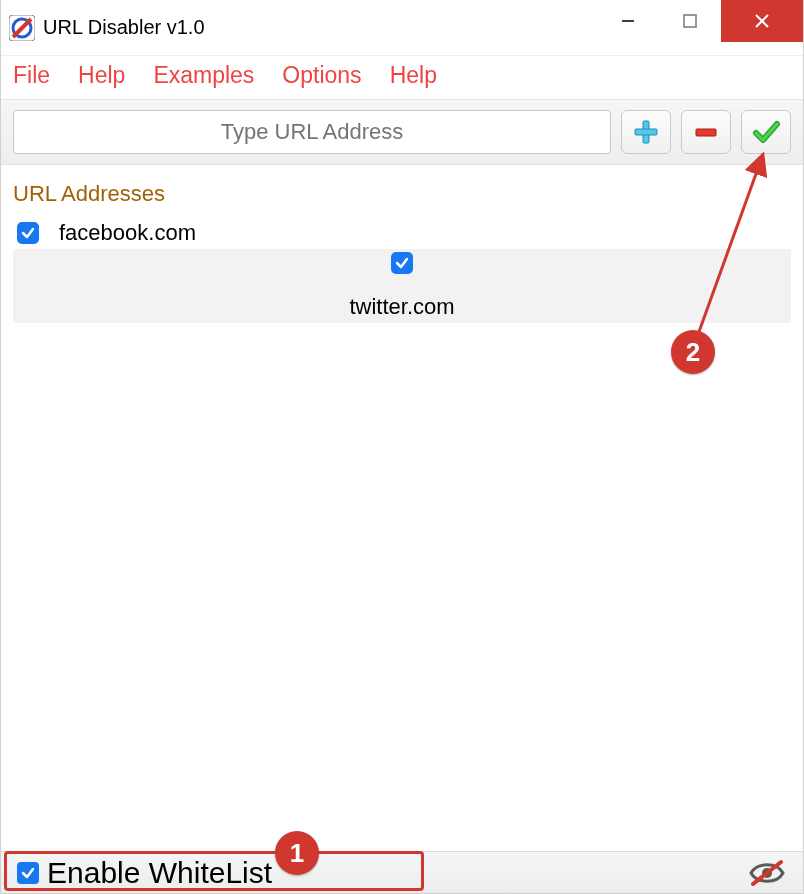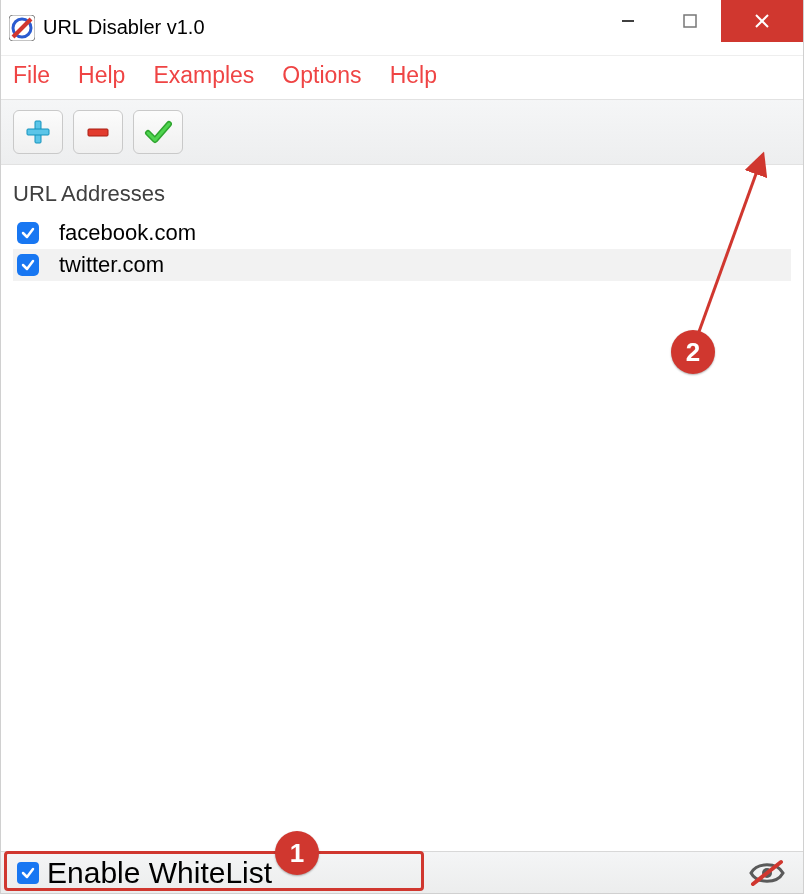--- a/index.html
+++ b/index.html
@@ -98,32 +98,33 @@
     align-items: center;
     justify-content: center;
   }
 
   
   .list-area {
     padding: 16px 12px 0 12px;
   }
   .list-header {
     font-size: 22px;
-    color: #404040;
+    color: #a16207;
     margin-bottom: 10px;
   }
   .url-row {
     display: flex;
     align-items: center;
     gap: 20px;
     padding: 3px 4px;
     font-size: 22px;
   }
   .url-row.selected {
     background: #f2f2f2;
+    flex-direction: column;
   }
   .cb {
     width: 22px;
     height: 22px;
     border-radius: 5px;
     background: #1877f2;
     display: flex;
     align-items: center;
     justify-content: center;
   }
@@ -211,20 +212,21 @@
 
 <div class="menubar">
   <span class="menu-item">File</span>
   <span class="menu-item">Help</span>
   <span class="menu-item">Examples</span>
   <span class="menu-item">Options</span>
   <span class="menu-item">Help</span>
 </div>
 
 <div class="toolbar">
+  <input class="url-input" type="text" placeholder="Type URL Address" style="">
   <div class="tb-btn">
     <svg width="28" height="28" viewBox="0 0 28 28">
       <rect x="11" y="3" width="6" height="22" rx="1" fill="#5bc5e8" stroke="#1593bd"></rect>
       <rect x="3" y="11" width="22" height="6" rx="1" fill="#5bc5e8" stroke="#1593bd"></rect>
     </svg>
   </div>
   <div class="tb-btn">
     <svg width="28" height="28" viewBox="0 0 28 28">
       <rect x="4" y="11" width="20" height="7" rx="1" fill="#e23b2e" stroke="#a81e13"></rect>
     </svg>

